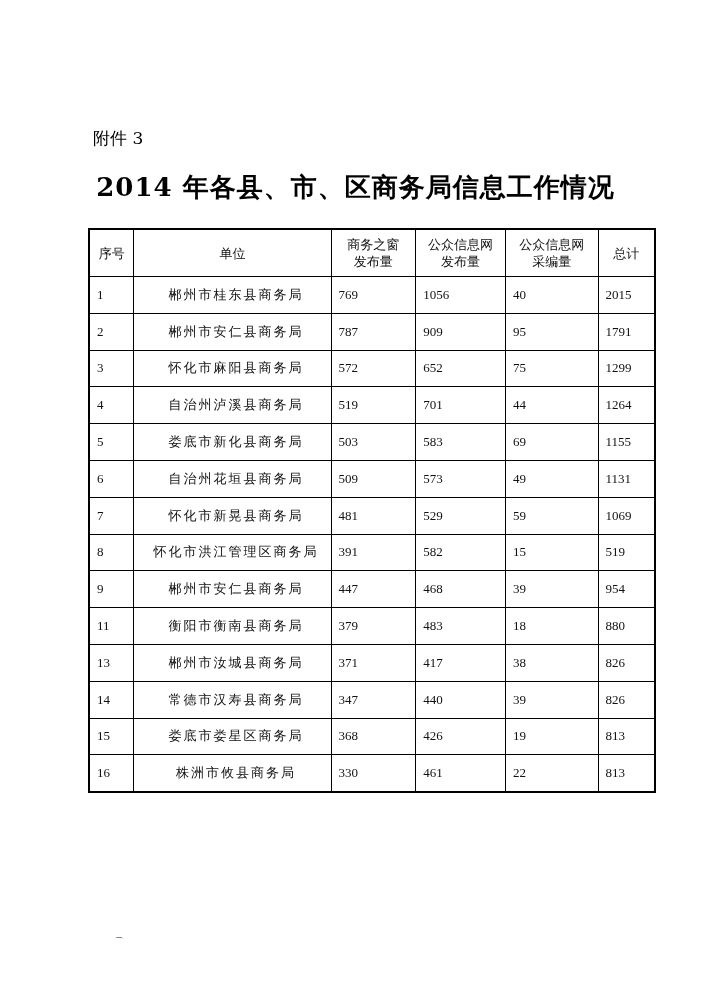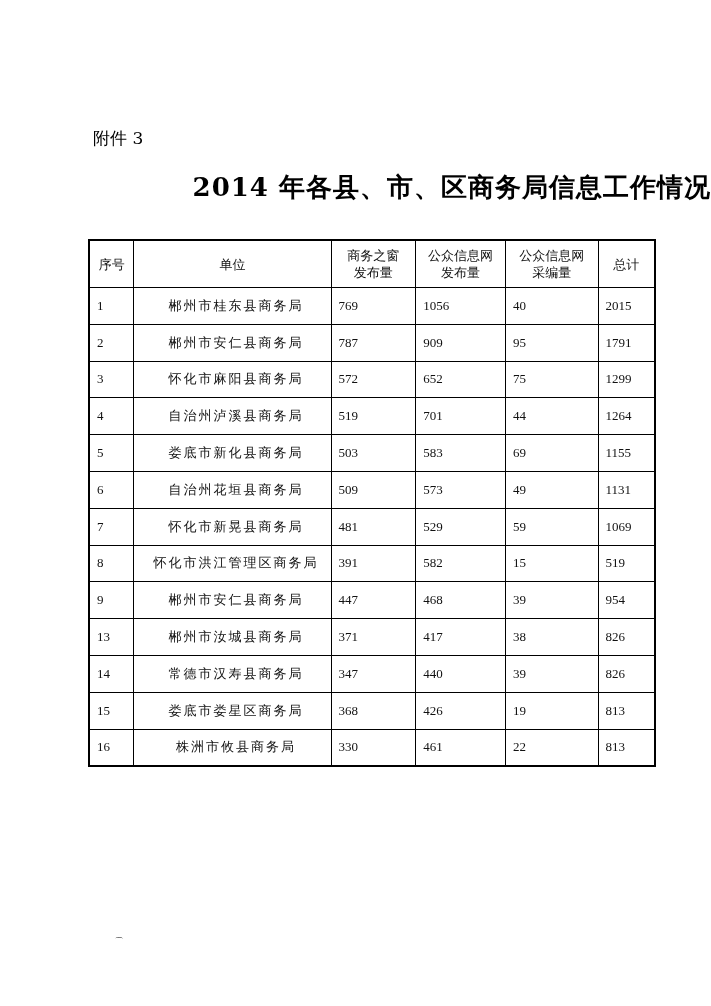--- a/index.html
+++ b/index.html
@@ -20,29 +20,29 @@
       left: 93px;
       top: 127px;
       font-size: 17px;
       letter-spacing: 0px;
     }
     .doc-title {
       position: absolute;
       left: 0;
       width: 711px;
       top: 170px;
-      text-align: right;
+      text-align: center;
       font-size: 26px;
       font-weight: bold;
       letter-spacing: 1px;
     }
     table.data-table {
       position: absolute;
       left: 88px;
-      top: 239px;
+      top: 228px;
       width: 568px;
       border-collapse: collapse;
       border: 2px solid #000;
       font-family: "DejaVu Sans", "Liberation Sans", sans-serif;
     }
     table.data-table th,
     table.data-table td {
       border: 1px solid #000;
       padding: 0;
       font-weight: normal;
@@ -182,20 +182,28 @@
       </tr>
       <tr>
         <td>9</td>
         <td class="unit">郴州市安仁县商务局</td>
         <td>447</td>
         <td>468</td>
         <td>39</td>
         <td>954</td>
       </tr>
       <tr>
+        <td>11</td>
+        <td class="unit">衡阳市衡南县商务局</td>
+        <td>379</td>
+        <td>483</td>
+        <td>18</td>
+        <td>880</td>
+      </tr>
+      <tr>
         <td>13</td>
         <td class="unit">郴州市汝城县商务局</td>
         <td>371</td>
         <td>417</td>
         <td>38</td>
         <td>826</td>
       </tr>
       <tr>
         <td>14</td>
         <td class="unit">常德市汉寿县商务局</td>

